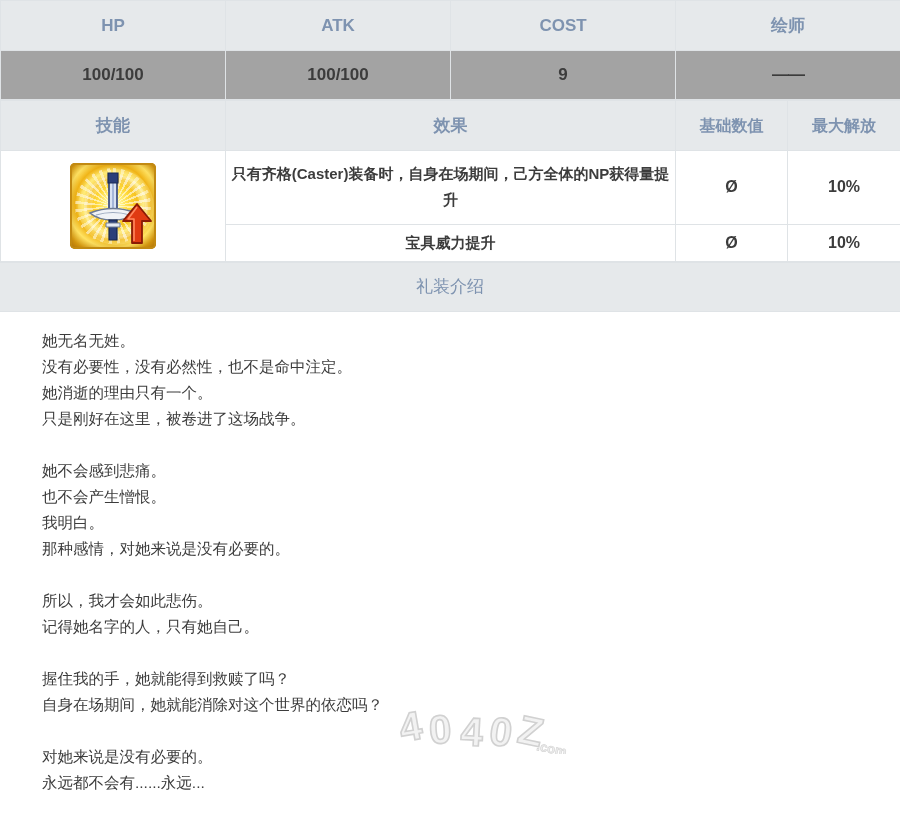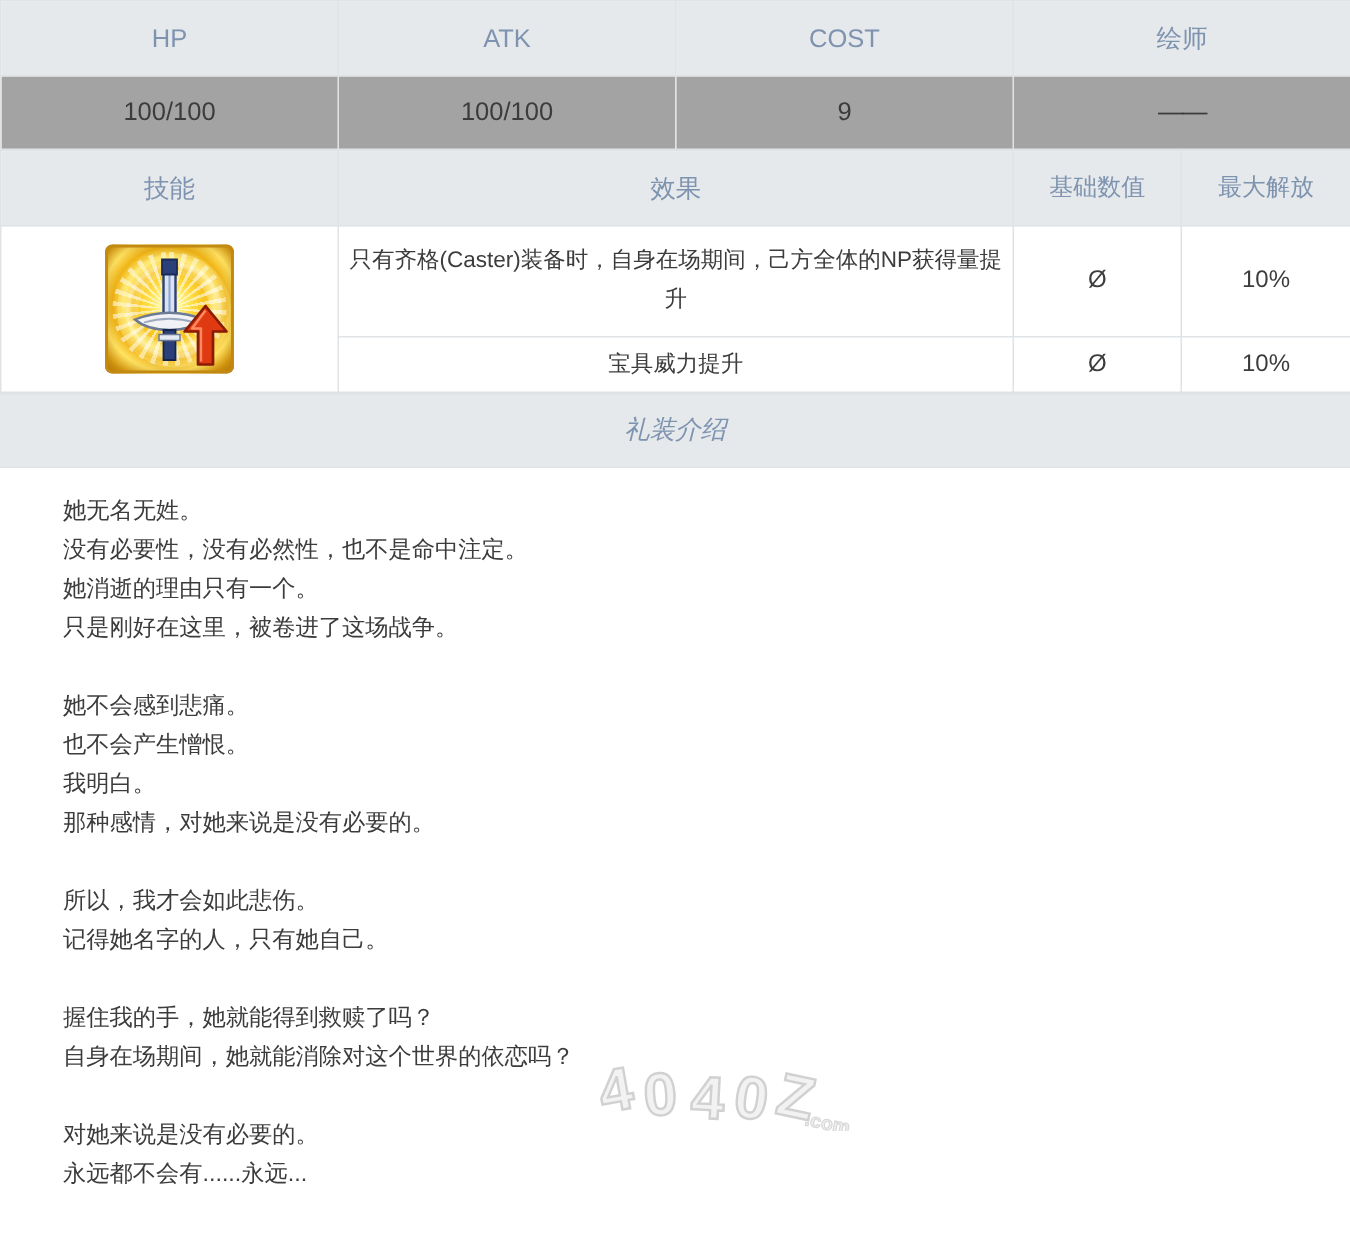--- a/index.html
+++ b/index.html
@@ -20,20 +20,21 @@
     width: 900px;
     border-collapse: collapse;
     table-layout: fixed;
   }
 
   table.stat-table td,
   table.stat-table th {
     border: 1px solid #dfe3e6;
     padding: 0;
     margin: 0;
+    font-weight: bold;
   }
 
   
   .hdr {
     background: #e6e9eb;
     color: #7e93b0;
     font-size: 17px;
     font-weight: normal;
     text-align: center;
     height: 49px;
@@ -117,21 +118,20 @@
   
   .intro-banner {
     background: #e6e9eb;
     border-top: 1px solid #dfe3e6;
     border-bottom: 1px solid #dfe3e6;
     height: 48px;
     line-height: 48px;
     text-align: center;
     color: #7e93b0;
     font-size: 17px;
-    font-style: italic;
   }
 
   .intro-body {
     padding: 16px 10px 0 10px;
     position: relative;
     margin-left: 32px;
   }
   .intro-body p {
     margin: 0;
     font-size: 15.5px;

